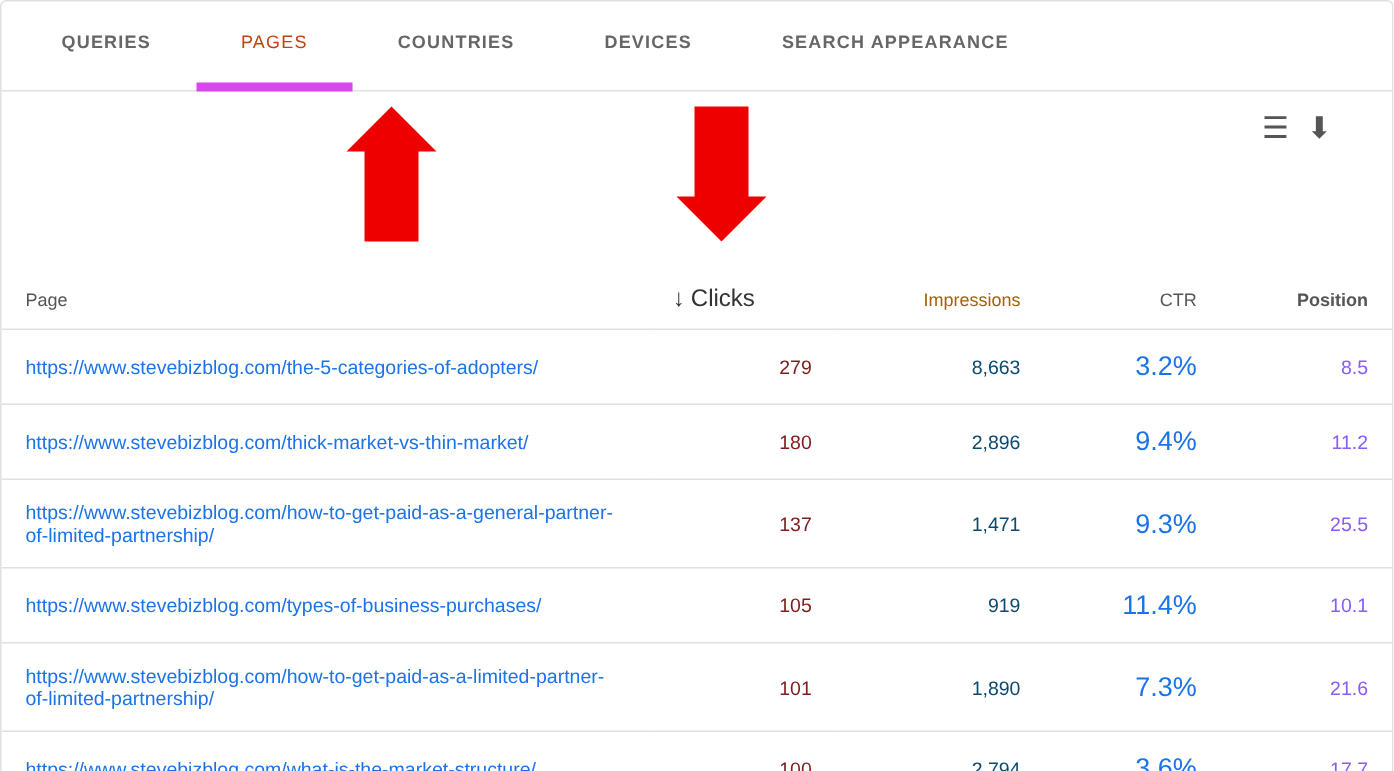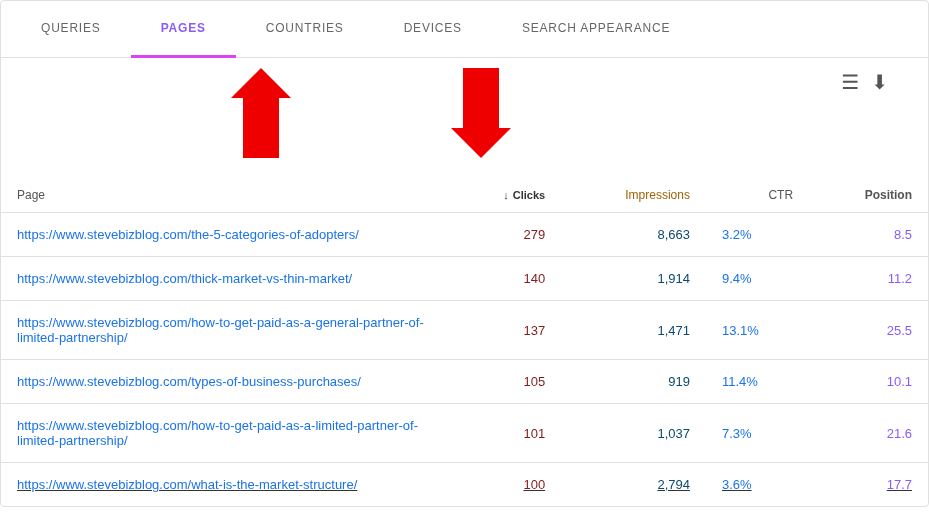--- a/index.html
+++ b/index.html
@@ -19,32 +19,32 @@
     
     .tabs {
       display: flex;
       border-bottom: 1px solid #e0e0e0;
       padding: 0 10px;
     }
     .tab {
       padding: 20px 30px;
       cursor: pointer;
       font-size: 12px;
-      font-weight: 400;
+      font-weight: 700;
       color: #666;
       letter-spacing: 0.8px;
       text-transform: uppercase;
       position: relative;
       border-bottom: 3px solid transparent;
       margin-bottom: -1px;
     }
     .tab.active {
-      font-weight: 700;
-      color: #8b5cf6;
-      border-bottom: 3px solid #d946ef;
+      font-weight: 400;
+      color: #c2410c;
+      border-bottom: 6px solid #d946ef;
     }
     
     .toolbar {
       display: flex;
       justify-content: flex-end;
       align-items: center;
       padding: 8px 16px;
       gap: 12px;
       min-height: 48px;
       position: relative;
@@ -106,22 +106,23 @@
       text-align: right;
       color: #7f1d1d;
       font-size: 13px;
     }
     tbody td.impressions {
       text-align: right;
       color: #0c4a6e;
       font-size: 13px;
     }
     tbody td.ctr {
+      text-align: right;
       color: #1a73e8;
-      font-size: 13px;
+      font-size: 18px;
     }
     tbody td.position {
       text-align: right;
       color: #8b5cf6;
       font-size: 13px;
     }
   </style>
 </head>
 <body>
 
@@ -155,21 +156,21 @@
     </div>
   </div>
 
   <div class="table-wrapper">
     <table>
       <thead>
         <tr>
           <th style="text-align:left;color:#555;font-weight:400;font-size:12px;padding:10px 16px;">
             <span>Page</span>
           </th>
-          <th class="right active-col" style="text-align:right;color:#333;font-weight:700;font-size:11px;padding:10px 16px;">
+          <th class="right active-col" style="text-align:left;color:#333;font-weight:400;font-size:16px;padding:10px 16px;">
             <span class="sort-arrow">↓</span><span>Clicks</span>
           </th>
           <th class="right" style="text-align:right;color:#a16207;font-weight:400;font-size:12px;padding:10px 16px;">
             <span>Impressions</span>
           </th>
           <th class="right" style="text-align:right;color:#555;font-weight:400;font-size:12px;padding:10px 16px;">
             <span>CTR</span>
           </th>
           <th class="right" style="text-align:right;color:#555;font-weight:700;font-size:12px;padding:10px 16px;">
             <span>Position</span>
@@ -179,43 +180,43 @@
       <tbody id="table-body">
       <tr>
             <td class="page-url">https://www.stevebizblog.com/the-5-categories-of-adopters/</td>
             <td class="clicks">279</td>
             <td class="impressions">8,663</td>
             <td class="ctr">3.2%</td>
             <td class="position">8.5</td>
           </tr>
           <tr>
             <td class="page-url">https://www.stevebizblog.com/thick-market-vs-thin-market/</td>
-            <td class="clicks">140</td>
-            <td class="impressions">1,914</td>
+            <td class="clicks">180</td>
+            <td class="impressions">2,896</td>
             <td class="ctr">9.4%</td>
             <td class="position">11.2</td>
           </tr>
           <tr>
             <td class="page-url">https://www.stevebizblog.com/how-to-get-paid-as-a-general-partner-of-limited-partnership/</td>
             <td class="clicks">137</td>
             <td class="impressions">1,471</td>
-            <td class="ctr">13.1%</td>
+            <td class="ctr">9.3%</td>
             <td class="position">25.5</td>
           </tr>
           <tr>
             <td class="page-url">https://www.stevebizblog.com/types-of-business-purchases/</td>
             <td class="clicks">105</td>
             <td class="impressions">919</td>
             <td class="ctr">11.4%</td>
             <td class="position">10.1</td>
           </tr>
           <tr>
             <td class="page-url">https://www.stevebizblog.com/how-to-get-paid-as-a-limited-partner-of-limited-partnership/</td>
             <td class="clicks">101</td>
-            <td class="impressions">1,037</td>
+            <td class="impressions">1,890</td>
             <td class="ctr">7.3%</td>
             <td class="position">21.6</td>
           </tr>
           <tr>
             <td class="page-url">https://www.stevebizblog.com/what-is-the-market-structure/</td>
             <td class="clicks">100</td>
             <td class="impressions">2,794</td>
             <td class="ctr">3.6%</td>
             <td class="position">17.7</td>
           </tr>

